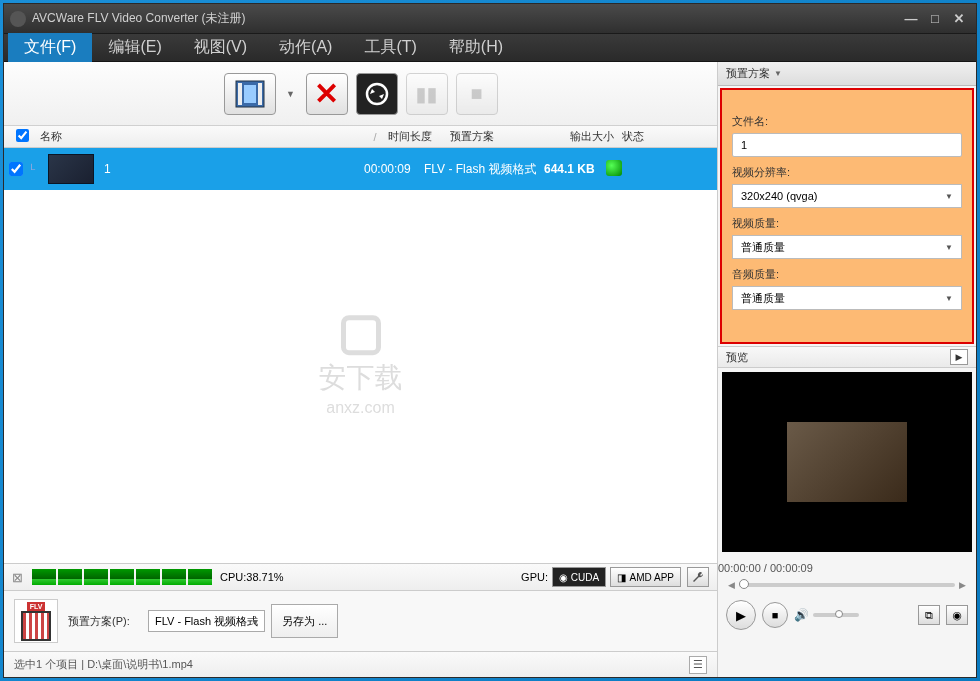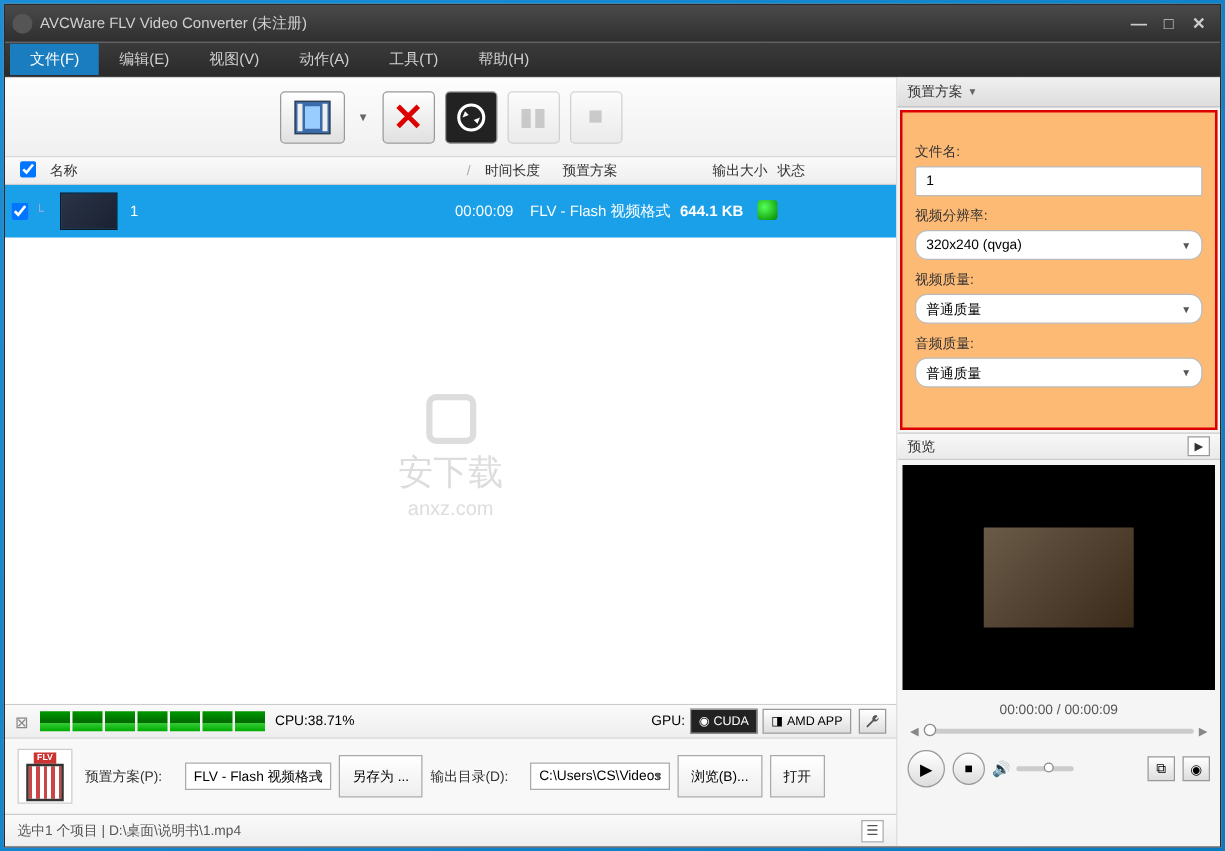--- a/index.html
+++ b/index.html
@@ -7,21 +7,21 @@
 .window { background: #fff; border: 1px solid #2a2a2a; height: 100%; display: flex; flex-direction: column; }
 
 
 .titlebar { background: linear-gradient(to bottom, #4a4a4a 0%, #2f2f2f 100%); color: #d0d0d0; height: 30px; display: flex; align-items: center; padding: 0 6px; font-size: 12px; border-bottom: 1px solid #1a1a1a; }
 .titlebar .logo { width: 16px; height: 16px; margin-right: 6px; background: #555; border-radius: 50%; display: inline-block; }
 .titlebar .spacer { flex: 1; }
 .titlebar .win-btn { width: 22px; height: 18px; margin-left: 2px; display: flex; align-items: center; justify-content: center; cursor: pointer; color: #ccc; font-size: 13px; font-weight: bold; }
 
 
 .menubar { background: linear-gradient(to bottom, #3a3a3a 0%, #2a2a2a 100%); height: 28px; display: flex; align-items: center; padding: 0 4px; border-bottom: 1px solid #151515; }
-.menubar .menu-item { color: #d0d0d0; font-size: 12px; padding: 4px 16px; cursor: pointer; }
+.menubar .menu-item { color: #d0d0d0; font-size: 16px; padding: 4px 16px; cursor: pointer; }
 .menubar .menu-item.active { background: #1a7dbf; color: #fff; }
 
 
 .maincontent { flex: 1; display: flex; background: #fff; overflow: hidden; }
 .leftpane { flex: 1; display: flex; flex-direction: column; border-right: 1px solid #ccc; }
 .rightpane { width: 258px; display: flex; flex-direction: column; background: #f5f5f5; }
 
 
 .toolbar { height: 64px; display: flex; align-items: center; justify-content: center; gap: 8px; border-bottom: 1px solid #d0d0d0; background: linear-gradient(to bottom, #fdfdfd, #f0f0f0); }
 .tool-btn { width: 42px; height: 42px; border: 1px solid #999; border-radius: 4px; background: linear-gradient(to bottom, #fff, #e0e0e0); display: flex; align-items: center; justify-content: center; cursor: pointer; font-size: 22px; }
@@ -83,29 +83,29 @@
 .statusbar .sgap { flex: 1; }
 .statusbar .sicon { width: 18px; height: 18px; border: 1px solid #aaa; margin-left: 4px; display: flex; align-items: center; justify-content: center; font-size: 11px; background: #fff; cursor: pointer; }
 
 
 .rp-head { height: 24px; background: linear-gradient(to bottom, #f0f0f0, #ddd); display: flex; align-items: center; padding: 0 8px; font-size: 11px; color: #333; border-bottom: 1px solid #bbb; }
 .rp-head .dd { font-size: 8px; margin-left: 4px; color: #666; }
 .rp-props { border: 2px solid #d00; margin: 2px; padding: 24px 10px; background: #fdba74; }
 .rp-field { margin-bottom: 8px; }
 .rp-field label { font-size: 11px; color: #333; display: block; margin-bottom: 4px; }
 .rp-input { width: 100%; height: 24px; border: 1px solid #bbb; border-radius: 2px; padding: 0 8px; font-size: 11px; background: #fff; }
-.rp-select { width: 100%; height: 24px; border: 1px solid #bbb; border-radius: 10px; padding: 0 8px; font-size: 11px; background: #fff; position: relative; display: flex; align-items: center; }
+.rp-select { width: 100%; height: 24px; border: 1px solid #bbb; border-radius: 0; padding: 0 8px; font-size: 11px; background: #fff; position: relative; display: flex; align-items: center; }
 .rp-select::after { content: "▼"; position: absolute; right: 8px; font-size: 8px; color: #555; }
 
 .rp-preview-head { height: 22px; display: flex; align-items: center; justify-content: space-between; padding: 0 8px; font-size: 11px; color: #333; border-top: 1px solid #ccc; border-bottom: 1px solid #ccc; background: linear-gradient(to bottom, #f8f8f8, #eaeaea); }
 .rp-preview-head .pbtn { width: 18px; height: 16px; border: 1px solid #999; display: flex; align-items: center; justify-content: center; background: #fff; cursor: pointer; font-size: 9px; }
 .rp-preview { background: #000; height: 180px; display: flex; align-items: center; justify-content: center; margin: 4px; }
 .rp-preview .frame { width: 120px; height: 80px; background: linear-gradient(135deg, #6a5a48, #3a2a1a); }
 
-.rp-time { text-align: center; font-size: 11px; color: #555; padding: 6px 0; }
+.rp-time { font-size: 11px; color: #555; padding: 6px 0; }
 .rp-slider { display: flex; align-items: center; padding: 0 10px 6px; gap: 4px; }
 .rp-slider .track { flex: 1; height: 4px; background: #ccc; border-radius: 2px; position: relative; }
 .rp-slider .knob { width: 10px; height: 10px; background: #fff; border: 1px solid #888; border-radius: 50%; position: absolute; left: 0; top: -4px; }
 .rp-slider .mk { font-size: 9px; color: #888; }
 
 .rp-controls { display: flex; align-items: center; padding: 4px 8px 8px; gap: 6px; }
 .ctrl-btn { width: 26px; height: 26px; border: 1px solid #999; border-radius: 50%; background: linear-gradient(to bottom, #fff, #ddd); display: flex; align-items: center; justify-content: center; cursor: pointer; font-size: 11px; }
 .ctrl-btn.play { width: 30px; height: 30px; font-size: 13px; }
 .vol { display: flex; align-items: center; gap: 4px; font-size: 12px; }
 .vol .vtrack { width: 46px; height: 4px; background: #ccc; border-radius: 2px; position: relative; }
@@ -219,28 +219,20 @@
           <div class="strip"></div>
         </div>
         <div class="fields">
           <div class="field-row">
             <label>预置方案(P):</label>
             <div class="combo">
                 <span>FLV - Flash 视频格式</span>
               </div>
             <div class="btn">另存为 ...</div>
           </div>
-          <div class="field-row">
-            <label>输出目录(D):</label>
-            <div class="combo">
-                <span>C:\Users\CS\Videos</span>
-              </div>
-            <div class="btn">浏览(B)...</div>
-            <div class="btn">打开</div>
-          </div>
         </div>
       </div>
 
       <div class="statusbar">
         <span>选中1 个项目 | D:\桌面\说明书\1.mp4</span>
         <span class="sgap"></span>
         <span class="sicon">☰</span>
       </div>
 
     </div>

